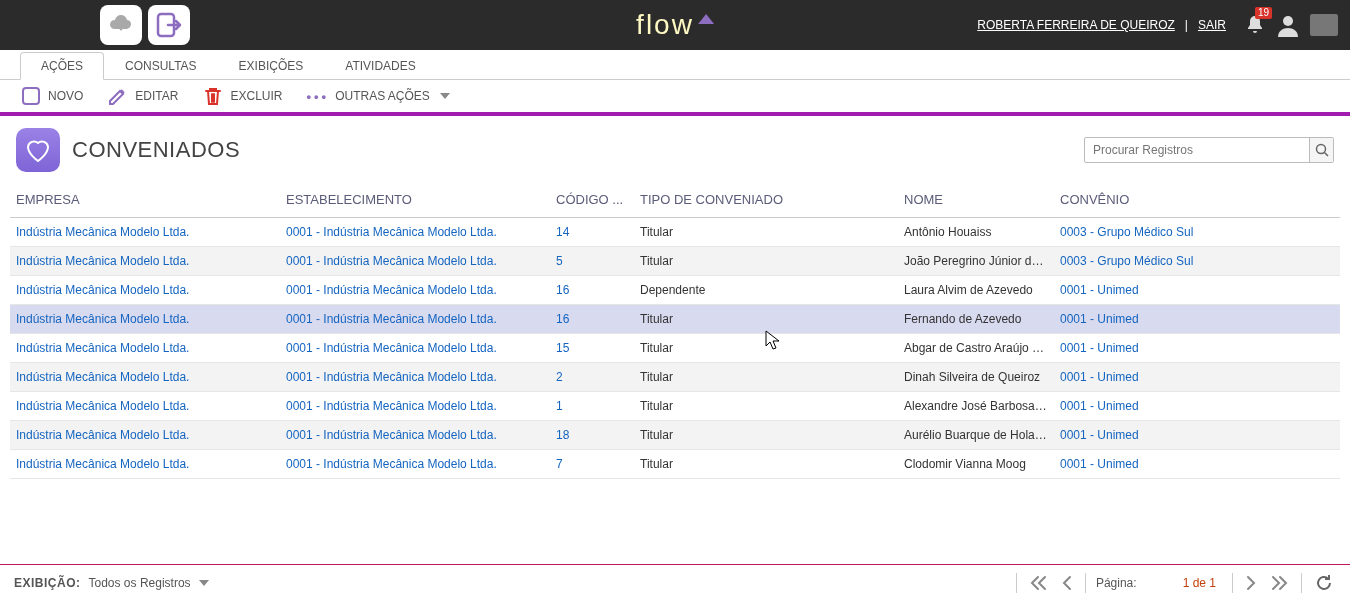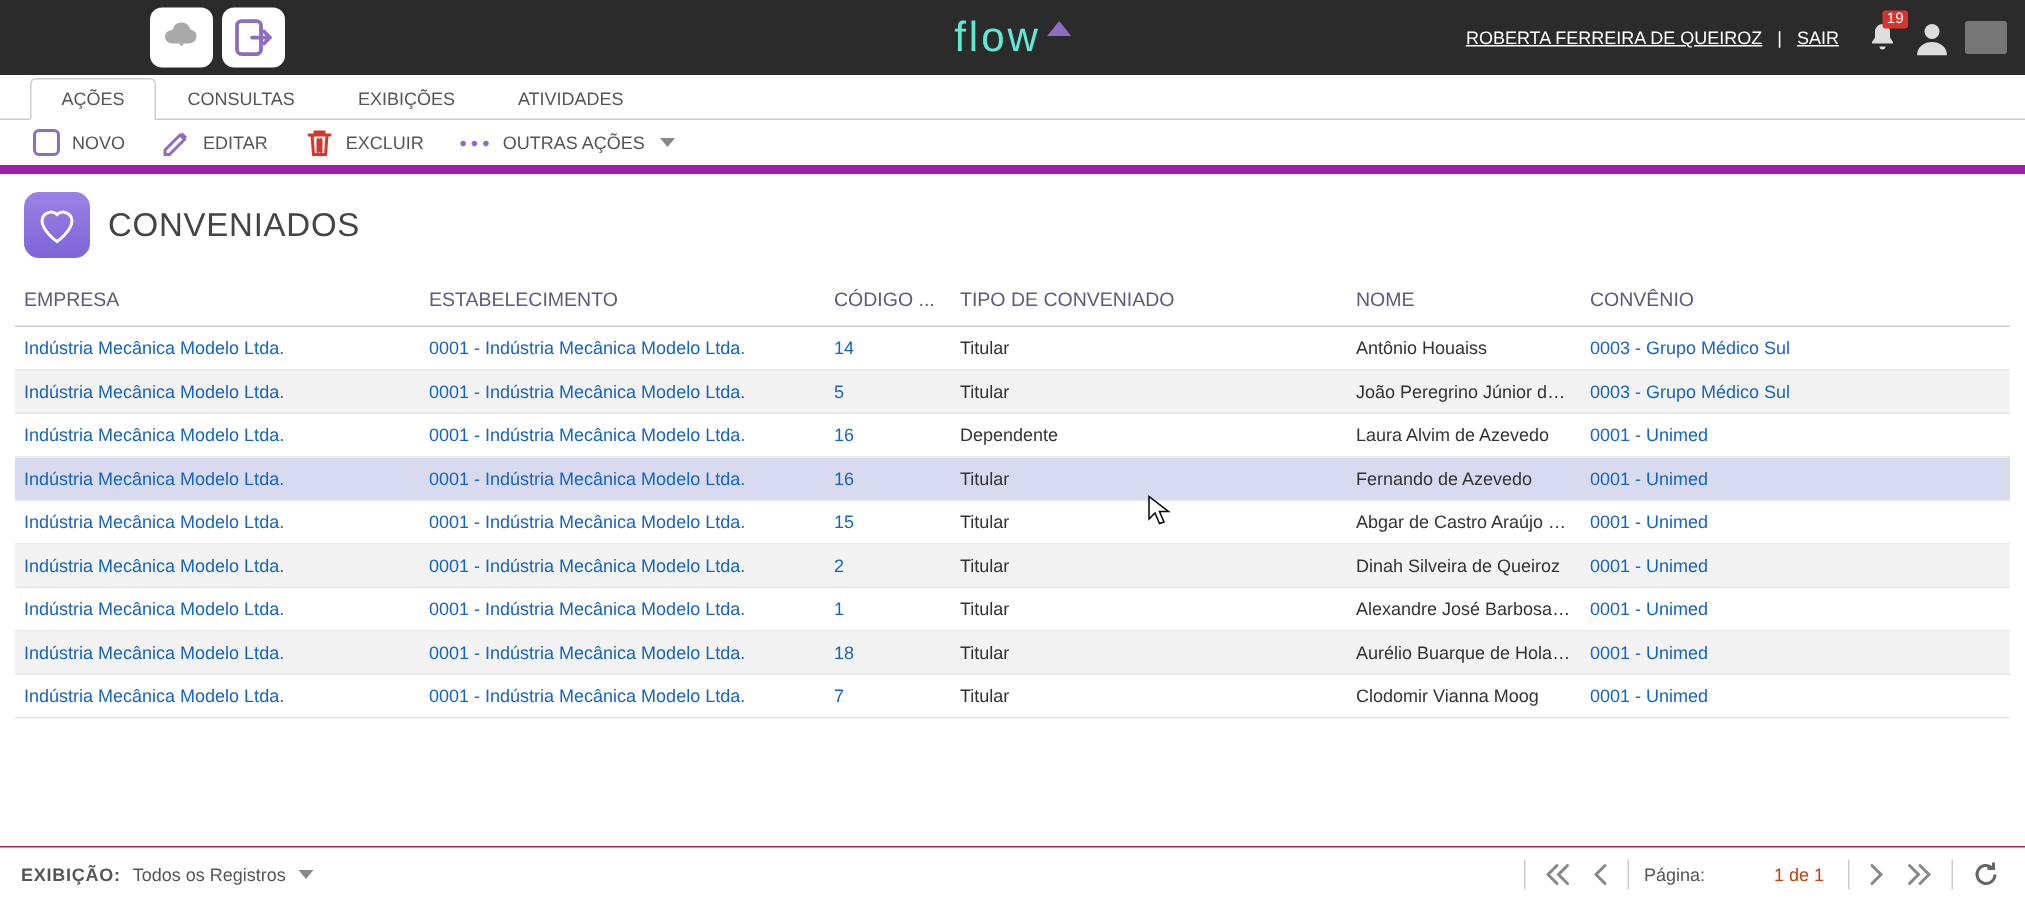--- a/index.html
+++ b/index.html
@@ -4,40 +4,40 @@
 <style>
   * { margin:0; padding:0; box-sizing:border-box; font-family:Arial,Helvetica,sans-serif; }
   body { width:1350px; height:600px; background:#fff; overflow:hidden; color:#333; font-size:12px; }
 
   
   .topbar { height:50px; background:#2b2b2b; display:flex; align-items:center; position:relative; }
   .tb-left { display:flex; align-items:center; gap:6px; margin-left:100px; }
   .tb-iconbox { width:42px; height:40px; background:#fff; border-radius:8px; display:flex; align-items:center; justify-content:center; }
   .exit-icon svg { display:block; }
 
-  .logo { position:absolute; left:50%; transform:translateX(-50%); display:flex; align-items:center; color:#5eead4; font-size:28px; font-weight:400; letter-spacing:2px; font-family:Georgia,'Times New Roman',serif; }
+  .logo { position:absolute; left:50%; transform:translateX(-50%); display:flex; align-items:center; color:#fef9c3; font-size:28px; font-weight:400; letter-spacing:2px; font-family:Georgia,'Times New Roman',serif; }
   .logo-caret { width:0;height:0;border-left:8px solid transparent;border-right:8px solid transparent;border-bottom:10px solid #8d6dbf; margin-left:4px; position:relative; top:-6px;}
 
   .tb-right { margin-left:auto; margin-right:12px; display:flex; align-items:center; gap:10px; }
   .tb-user { color:#fff; font-size:12px; text-decoration:underline; }
   .tb-sair { color:#fff; font-size:12px; text-decoration:underline; }
   .tb-divider { color:#fff; }
   .tb-icons { display:flex; align-items:center; gap:10px; margin-left:8px; }
   .bell-wrap { position:relative; }
   .badge { position:absolute; top:-7px; right:-6px; background:#d9342b; color:#fff; font-size:10px; padding:0 3px; border-radius:2px; line-height:12px; }
   .tb-ico svg { display:block; }
   .tb-rect { width:28px; height:22px; background:#777; border-radius:2px; }
 
   
   .tabs-row { height:30px; border-bottom:1px solid #ccc; display:flex; align-items:flex-end; padding-left:20px; background:#fff; }
   .tab { padding:6px 20px 6px 20px; font-size:12px; color:#555; cursor:pointer; border:1px solid transparent; border-bottom:none; }
   .tab.active { border:1px solid #ccc; border-bottom:1px solid #fff; border-radius:4px 4px 0 0; background:#fff; position:relative; top:1px; }
 
   
-  .toolbar { height:36px; display:flex; align-items:center; padding-left:20px; gap:24px; border-bottom:6px solid #a21caf; }
+  .toolbar { height:36px; display:flex; align-items:center; padding-left:20px; gap:24px; border-bottom:4px solid #a21caf; }
   .tool { display:flex; align-items:center; gap:6px; font-size:12px; color:#555; cursor:pointer; }
   .tool-icon { width:22px; height:22px; display:flex; align-items:center; justify-content:center; }
   .icon-novo { border:2px solid #8d6dbf; border-radius:4px; width:18px; height:18px; }
   .icon-editar svg { display:block; }
   .icon-excluir svg { display:block; }
   .dots3 { color:#8d6dbf; letter-spacing:3px; font-weight:bold; font-size:13px; }
   .chev-down-sm { width:0;height:0;border-left:5px solid transparent;border-right:5px solid transparent;border-top:6px solid #888; margin-left:4px; }
 
   
   .heading-row { display:flex; align-items:center; padding:12px 16px 6px 16px; }
@@ -166,20 +166,29 @@
   </div>
 </div>
 
 <div class="heading-row">
   <div class="heading-icon">
     <svg width="30" height="30">
         <path d="M15 26s-10-7-10-14a6 6 0 0 1 10-4 6 6 0 0 1 10 4c0 7-10 14-10 14z" fill="none" stroke="#fff" stroke-width="2"></path>
       </svg>
   </div>
   <div class="heading-title">CONVENIADOS</div>
+  <div class="search-wrap">
+    <input class="search-input" type="text" placeholder="Procurar Registros" style="">
+    <div class="search-btn">
+      <svg width="14" height="14">
+          <circle cx="6" cy="6" r="4.5" fill="none" stroke="#666" stroke-width="1.5"></circle>
+          <line x1="9.5" y1="9.5" x2="13" y2="13" stroke="#666" stroke-width="1.5"></line>
+        </svg>
+    </div>
+  </div>
 </div>
 
 <table class="table">
   <colgroup>
     <col class="col-empresa">
       <col class="col-estab">
       <col class="col-codigo">
       <col class="col-tipo">
       <col class="col-nome">
       <col class="col-conv">

